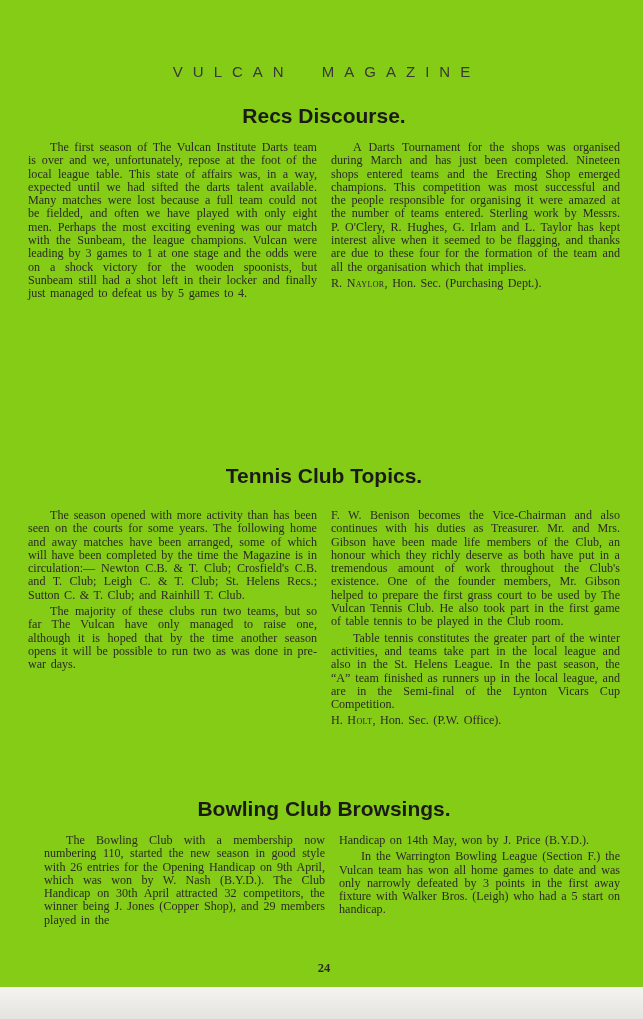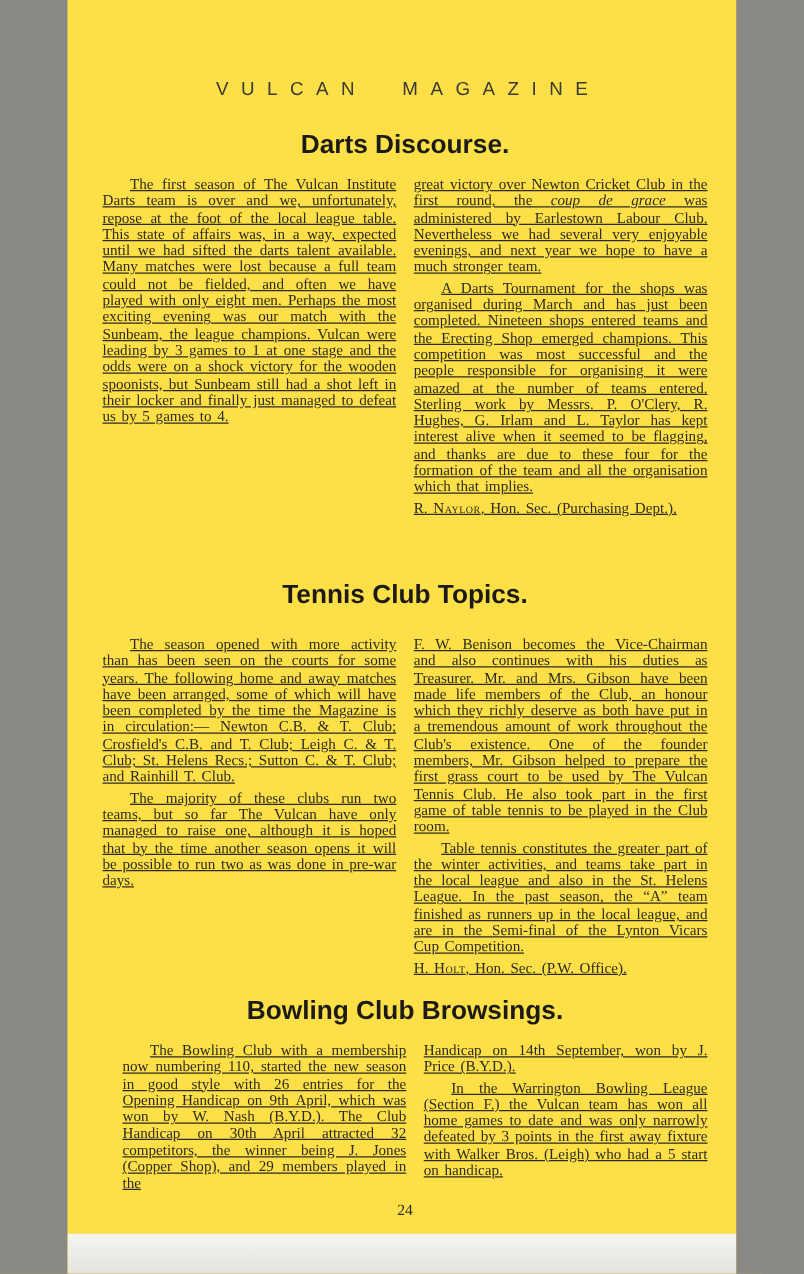--- a/index.html
+++ b/index.html
@@ -1,21 +1,21 @@
 <!DOCTYPE html>
 <html><head>
 <meta charset="utf-8">
 <style>
   html, body { margin: 0; padding: 0; background: #8a8885; }
   .page {
     position: relative;
-    width: 535px;
+    width: 643px;
     height: 1019px;
     margin: 0 auto;
-    background: #fde047;
+    background: #84cc16;
     overflow: hidden;
     color: #2d2a25;
     font-family: "Liberation Serif", serif;
   }
   .bottom-edge {
     position: absolute;
     left: 0; right: 0; bottom: 0;
     height: 32px;
     background: linear-gradient(#f5f4f0, #e4e3df);
   }
@@ -41,55 +41,54 @@
     line-height: 26px;
     color: #1c1a17;
   }
   .article-title.first { margin-top: 21px; }
   .cols {
     display: flex;
     gap: 14px;
     font-size: 12.1px;
     line-height: 13.3px;
     word-spacing: 1.5px;
-    text-decoration: underline;
   }
   .cols.darts   { margin-top: 12px; height: 322px; }
   .cols.tennis  { margin-top: 20px;  height: 287px; }
   .cols.bowling { margin-top: 12px; height: 126px; margin-left: 16px; }
   .col { flex: 1; min-width: 0; text-align: justify; }
   .col p { margin: 0 0 3px; text-indent: 22px; }
   .col p.cont { text-indent: 0; }
   .col p.sig { text-indent: 0; margin-top: 1px; }
   .col p.sig-center { text-indent: 0; margin-top: 1px; }
   .sc { font-variant: small-caps; letter-spacing: 0.4px; }
   .it { font-style: italic; }
   .page-number {
     text-align: center;
     font-size: 12.5px;
     line-height: 16px;
     color: #2d2a25;
+    font-weight: bold;
   }
 </style>
 </head>
 <body>
 
 <div class="page">
 
   <div class="masthead">VULCAN MAGAZINE</div>
 
   <div class="content">
 
-    <h2 class="article-title first">Darts Discourse.</h2>
+    <h2 class="article-title first">Recs Discourse.</h2>
     <div class="cols darts">
       <div class="col">
         <p>The first season of The Vulcan Institute Darts team is over and we, unfortunately, repose at the foot of the local league table. This state of affairs was, in a way, expected until we had sifted the darts talent available. Many matches were lost because a full team could not be fielded, and often we have played with only eight men. Perhaps the most exciting evening was our match with the Sunbeam, the league champions. Vulcan were leading by 3 games to 1 at one stage and the odds were on a shock victory for the wooden spoonists, but Sunbeam still had a shot left in their locker and finally just managed to defeat us by 5 games to 4.</p>
       </div>
       <div class="col">
-        <p class="cont">great victory over Newton Cricket Club in the first round, the <span class="it">coup de grace</span> was administered by Earlestown Labour Club. Nevertheless we had several very enjoyable evenings, and next year we hope to have a much stronger team.</p>
         <p>A Darts Tournament for the shops was organised during March and has just been completed. Nineteen shops entered teams and the Erecting Shop emerged champions. This competition was most successful and the people responsible for organising it were amazed at the number of teams entered. Sterling work by Messrs. P. O'Clery, R. Hughes, G. Irlam and L. Taylor has kept interest alive when it seemed to be flagging, and thanks are due to these four for the formation of the team and all the organisation which that implies.</p>
         <p class="sig">R. <span class="sc">Naylor</span>, Hon. Sec. (Purchasing Dept.).</p>
       </div>
     </div>
 
     <h2 class="article-title">Tennis Club Topics.</h2>
     <div class="cols tennis">
       <div class="col">
         <p>The season opened with more activity than has been seen on the courts for some years.  The following home and away matches have been arranged, some of which will have been completed by the time the Magazine is in circulation:— Newton C.B. &amp; T. Club; Crosfield's C.B. and T. Club; Leigh C. &amp; T. Club; St. Helens Recs.; Sutton C. &amp; T. Club; and Rainhill T. Club.</p>
         <p>The majority of these clubs run two teams, but so far The Vulcan have only managed to raise one, although it is hoped that by the time another season opens it will be possible to run two as was done in pre-war days.</p>
@@ -100,21 +99,21 @@
         <p class="sig-center">H. <span class="sc">Holt</span>, Hon. Sec. (P.W. Office).</p>
       </div>
     </div>
 
     <h2 class="article-title">Bowling Club Browsings.</h2>
     <div class="cols bowling">
       <div class="col">
         <p>The Bowling Club with a membership now numbering 110, started the new season in good style with 26 entries for the Opening Handicap on 9th April, which was won by W. Nash (B.Y.D.).  The Club Handicap on 30th April attracted 32 competitors, the winner being J. Jones (Copper Shop), and 29 members played in the</p>
       </div>
       <div class="col">
-        <p class="cont">Handicap on 14th September, won by J. Price (B.Y.D.).</p>
+        <p class="cont">Handicap on 14th May, won by J. Price (B.Y.D.).</p>
         <p>In the Warrington Bowling League (Section F.) the Vulcan team has won all home games to date and was only narrowly defeated by 3 points in the first away fixture with Walker Bros. (Leigh) who had a 5 start on handicap.</p>
       </div>
     </div>
 
     <div class="page-number">24</div>
 
   </div>
 
   <div class="bottom-edge"></div>
 </div>

